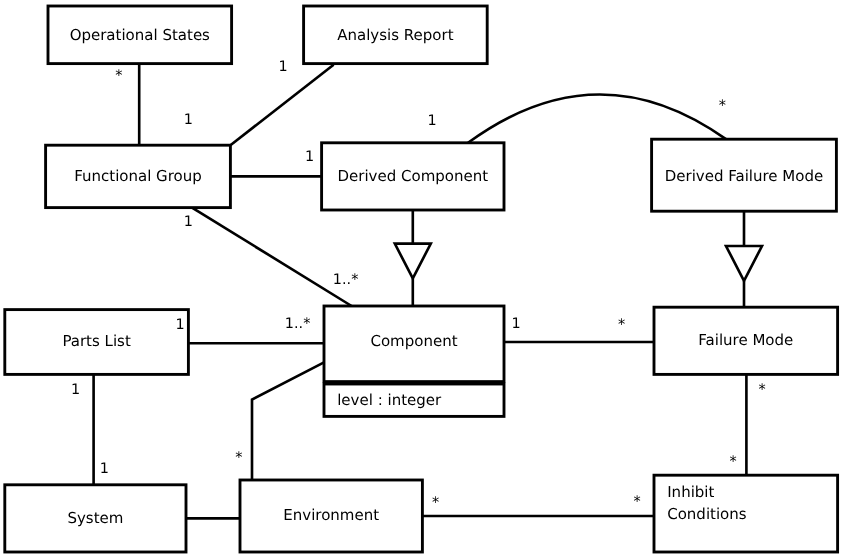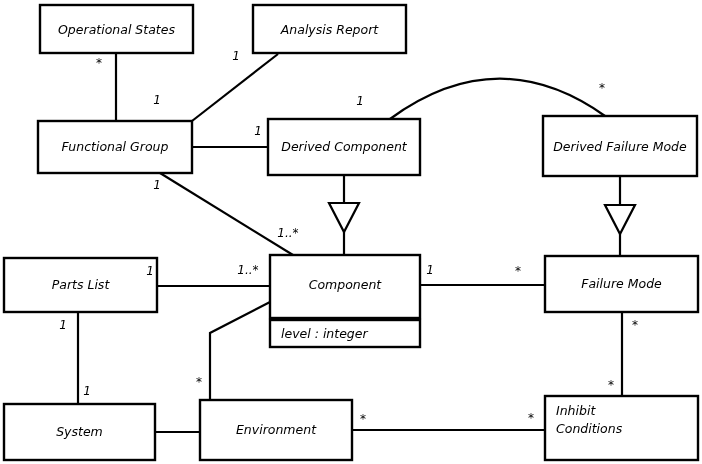--- a/index.html
+++ b/index.html
@@ -7,21 +7,20 @@
     padding: 0;
     background: #ffffff;
   }
   #diagram-root {
     position: relative;
     width: 702px;
     height: 464px;
     background: #ffffff;
     font-family: "DejaVu Sans", sans-serif;
     overflow: hidden;
-    font-style: italic;
   }
   svg#uml-canvas {
     position: absolute;
     left: 0;
     top: 0;
     width: 702px;
     height: 464px;
   }
   .cls-box {
     fill: #ffffff;

